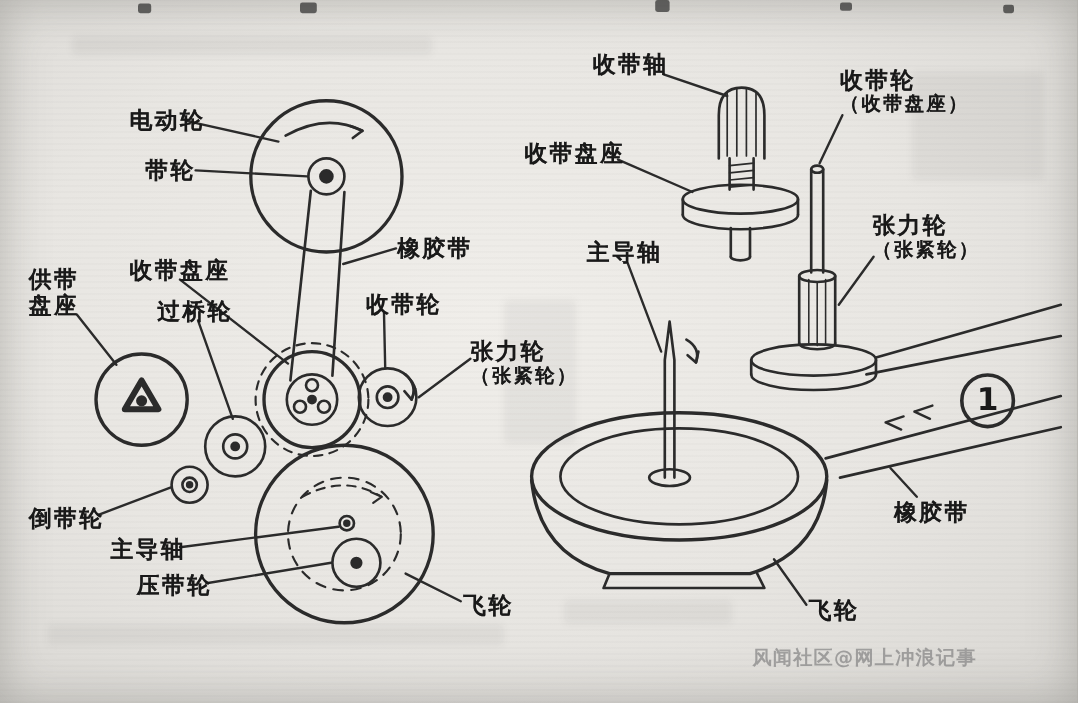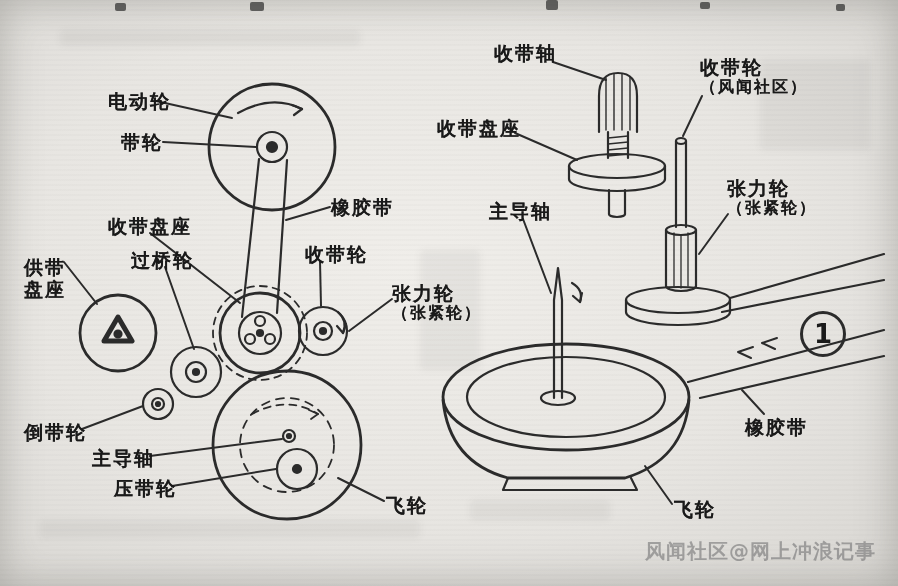--- a/index.html
+++ b/index.html
@@ -20,22 +20,22 @@
     text-shadow:0 0 0.5px rgba(0,0,0,0.6);
   }
   .lbl .l2{display:block;}
   #figure-badge{
     position:absolute;left:800px;top:311px;width:40px;height:40px;
     border:3px solid #2b2b2b;border-radius:50%;
     display:flex;align-items:center;justify-content:center;
     font-size:26px;font-weight:700;color:#1a1a1a;
   }
   #watermark{
-    position:absolute;left:627px;top:538px;font-size:20px;font-weight:700;
-    color:rgba(105,105,108,0.55);letter-spacing:1px;white-space:nowrap;margin-left:18px;
+    position:absolute;left:627px;top:538px;font-size:16px;font-weight:700;
+    color:rgba(105,105,108,0.55);letter-spacing:1px;white-space:nowrap;
   }
 </style>
 </head>
 <body>
 
 <div id="stage">
 
   <div class="smudge" style="left:60px;top:30px;width:300px;height:16px;"></div>
   <div class="smudge" style="left:420px;top:250px;width:60px;height:120px;"></div>
   <div class="smudge" style="left:760px;top:60px;width:110px;height:90px;"></div>
@@ -191,41 +191,41 @@
         <line x1="728" y1="214" x2="699" y2="254"></line>
         <line x1="764" y1="414" x2="742" y2="390"></line>
         <line x1="672" y1="504" x2="645" y2="466"></line>
       </g>
     </g>
   </svg>
 
   <div class="lbl" style="left:108px;top:90px;">电动轮</div>
   <div class="lbl" style="left:121px;top:131px;text-align:right;">带轮</div>
   <div class="lbl" style="left:331px;top:196px;">橡胶带</div>
-  <div class="lbl" style="left:24px;top:222px;margin-top:34px;">
+  <div class="lbl" style="left:24px;top:222px;">
     <span class="l2">供带</span>
     <span class="l2">盘座</span>
   </div>
   <div class="lbl" style="left:108px;top:215px;">收带盘座</div>
   <div class="lbl" style="left:131px;top:249px;">过桥轮</div>
   <div class="lbl" style="left:305px;top:243px;">收带轮</div>
   <div class="lbl" style="left:392px;top:282px;">
     <span class="l2">张力轮</span>
     <span class="l2 small" style="font-size:16px;">（张紧轮）</span>
   </div>
   <div class="lbl" style="left:24px;top:421px;">倒带轮</div>
   <div class="lbl" style="left:92px;top:447px;">主导轴</div>
   <div class="lbl" style="left:114px;top:477px;">压带轮</div>
   <div class="lbl" style="left:386px;top:494px;">飞轮</div>
 
   <div class="lbl" style="left:494px;top:44px;font-family:Liberation Mono, monospace;">收带轴</div>
   <div class="lbl" style="left:437px;top:117px;">收带盘座</div>
   <div class="lbl" style="left:700px;top:56px;">
     <span class="l2">收带轮</span>
-    <span class="l2 small" style="font-size:16px;">（风闻社区）</span>
+    <span class="l2 small" style="font-size:16px;">（收带盘座）</span>
   </div>
   <div class="lbl" style="left:489px;top:200px;">主导轴</div>
   <div class="lbl" style="left:727px;top:177px;">
     <span class="l2">张力轮</span>
     <span class="l2 small" style="font-size:16px;">（张紧轮）</span>
   </div>
   <div class="lbl" style="left:745px;top:416px;">橡胶带</div>
   <div class="lbl" style="left:674px;top:498px;">飞轮</div>
 
   <div id="figure-badge">1</div>

